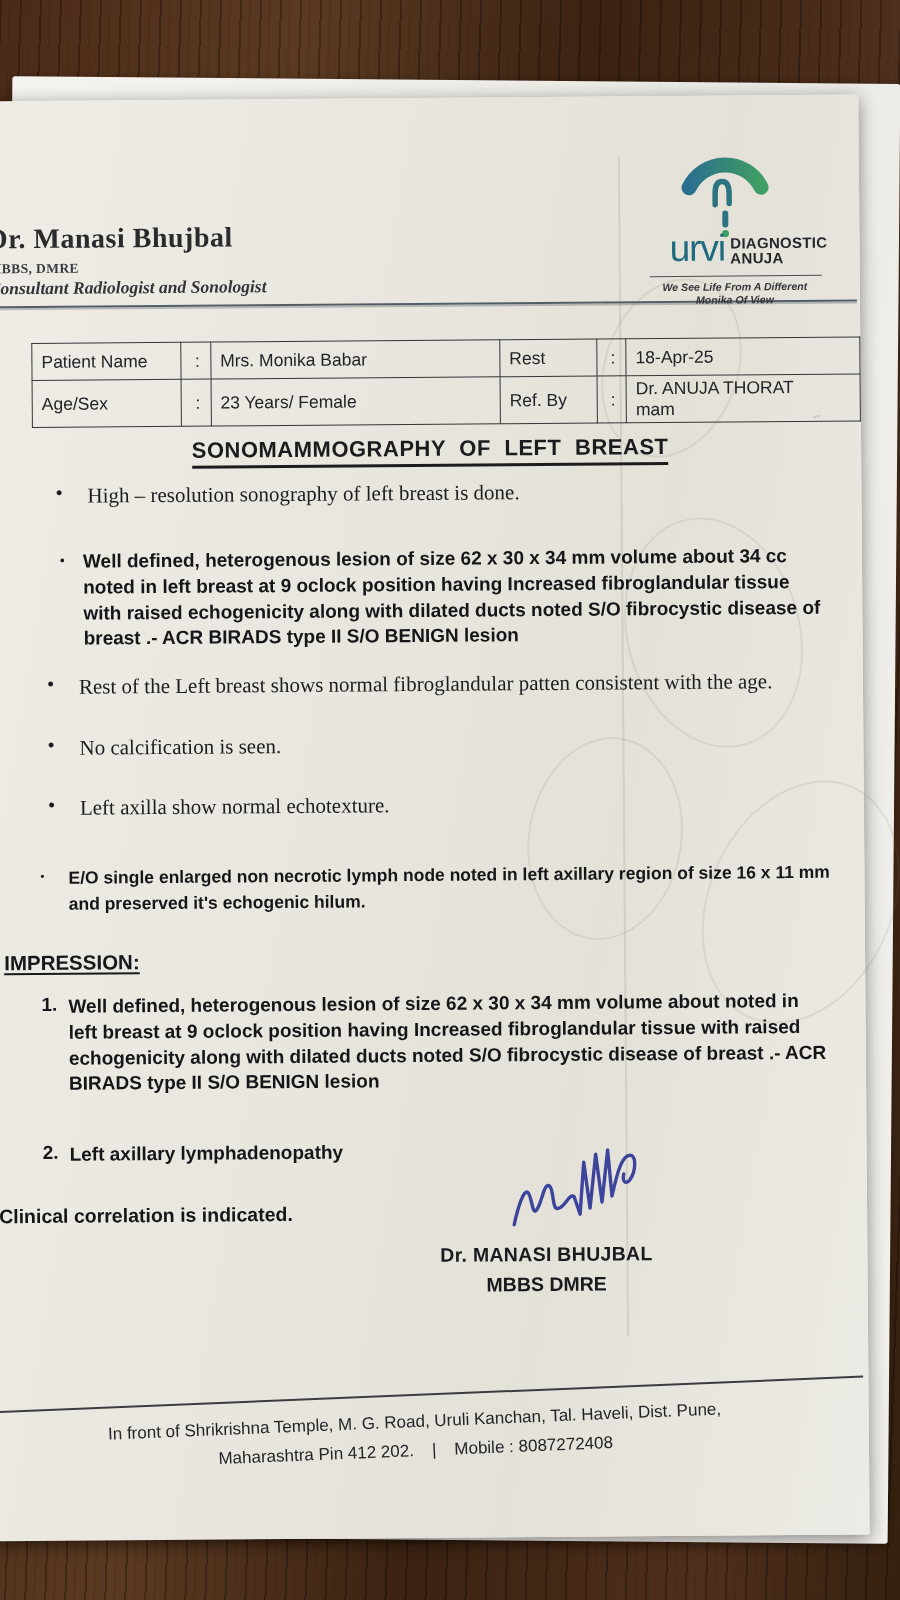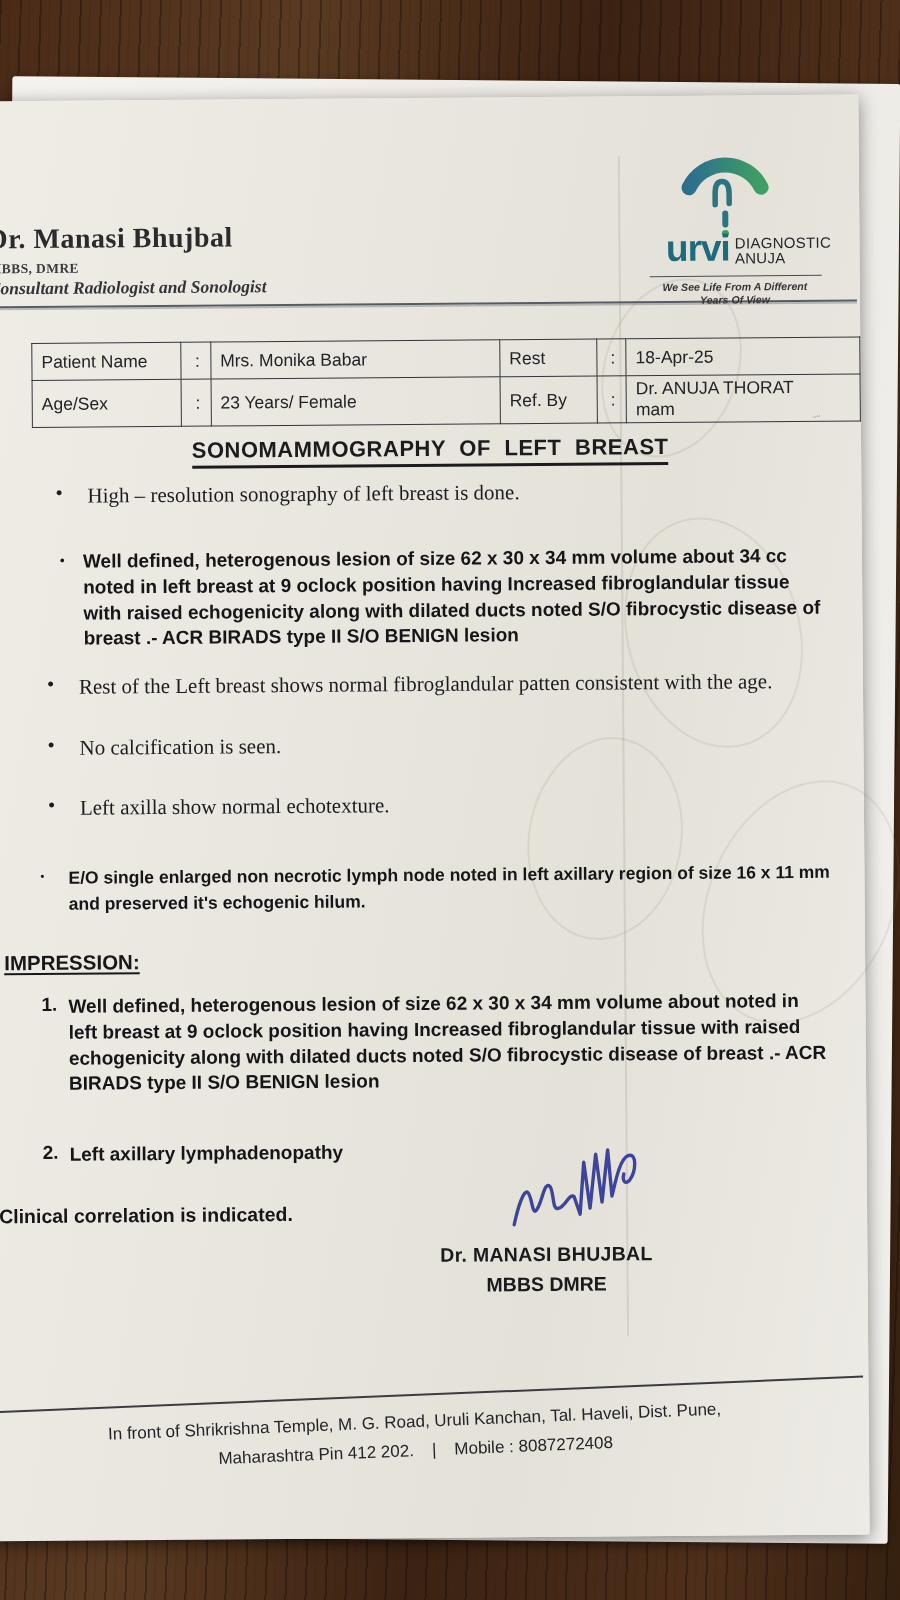--- a/index.html
+++ b/index.html
@@ -27,22 +27,22 @@
   .ghost{position:absolute;border:2px solid rgba(125,115,92,.13);border-radius:50%;}
   
   .doc-name{left:24px;top:122px;font-family:"Liberation Serif",serif;font-weight:bold;font-size:28px;color:#2b2b2e;letter-spacing:.5px;}
   .doc-quals{left:25px;top:160px;font-family:"Liberation Serif",serif;font-weight:bold;font-size:13.5px;color:#3a3a40;letter-spacing:.4px;}
   .doc-desig{left:25px;top:177px;font-family:"Liberation Serif",serif;font-style:italic;font-weight:600;font-size:17.5px;color:#33333a;}
   .head-rule{left:0;top:205px;width:893px;height:0;border-top:2px solid #525e66;box-shadow:0 2px 0 rgba(82,94,102,.35);}
   
   .logo{left:678px;top:46px;width:186px;height:168px;}
   .logo-icon{position:absolute;left:32px;top:0;width:104px;height:98px;}
   .logo-row{position:absolute;left:0;top:92px;width:186px;display:flex;align-items:flex-start;justify-content:center;}
-  .logo-word{font-weight:bold;font-size:37px;line-height:.8;color:#1f6b7e;letter-spacing:-1px;margin-left:28px;}
-  .logo-orgname{margin-left:5px;font-weight:400;color:#25272b;font-size:15px;line-height:1.0;letter-spacing:.3px;padding-top:2px;}
+  .logo-word{font-weight:normal;font-size:37px;line-height:.8;color:#1f6b7e;letter-spacing:-1px;margin-left:28px;}
+  .logo-orgname{margin-left:5px;font-weight:700;color:#25272b;font-size:15px;line-height:1.0;letter-spacing:.3px;padding-top:2px;}
   .logo-rule{position:absolute;left:8px;top:134px;width:172px;border-top:1.6px solid #4c4c50;}
   .logo-tag{position:absolute;left:0;top:139px;width:186px;text-align:center;font-size:10.6px;font-weight:700;font-style:italic;color:#343438;line-height:1.25;}
   
   table.pt{position:absolute;left:67px;top:242px;border-collapse:collapse;font-size:17.5px;color:#232327;}
   table.pt td{border:1.8px solid #35353a;padding:2px 6px 2px 9px;vertical-align:middle;}
   td.c-l1{width:138px;} td.c-s{width:14px;text-align:center;} td.c-v1{width:288px;}
   td.c-l2{width:84px;} td.c-v2{width:228px;}
   tr.r1 td{height:32px;} tr.r2 td{height:42px;}
   .wrapval{display:block;max-width:182px;line-height:1.2;}
   
@@ -117,21 +117,21 @@
     <div class="logo-row">
       <span class="logo-word">urvi</span>
       <span class="logo-orgname">
         <span>DIAGNOSTIC</span><br>
         <span>ANUJA</span>
       </span>
     </div>
     <div class="logo-rule"></div>
     <div class="logo-tag">
       <span>We See Life From A Different</span><br>
-      <span>Years Of View</span>
+      <span>Monika Of View</span>
     </div>
   </div>
 
   <table class="pt">
     <tbody>
         <tr class="r1">
       <td class="c-l1">Patient Name</td>
       <td class="c-s">:</td>
       <td class="c-v1">Mrs. Monika Babar</td>
       <td class="c-l2">Rest</td>

